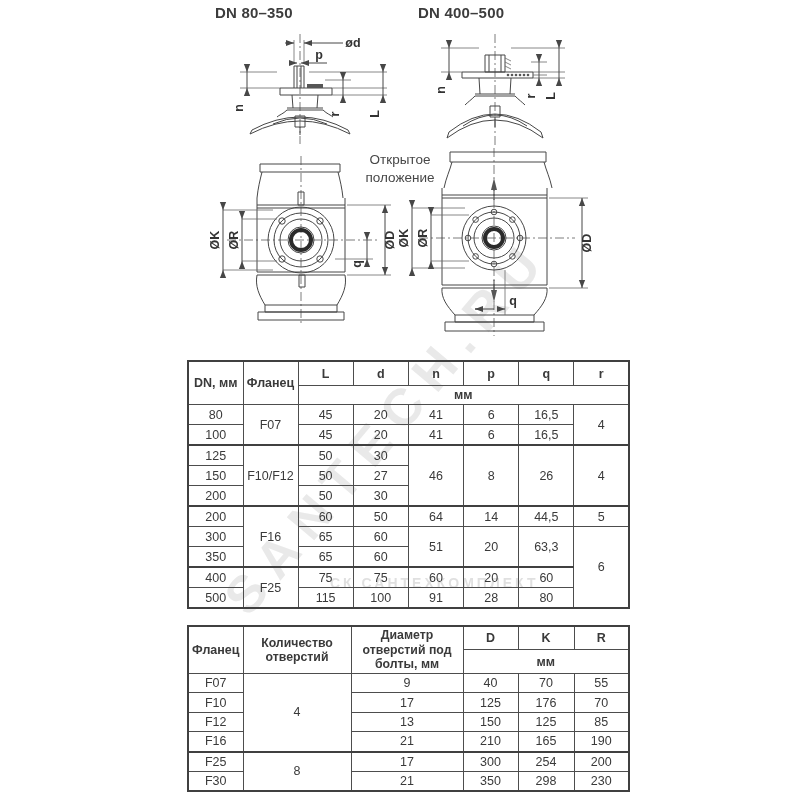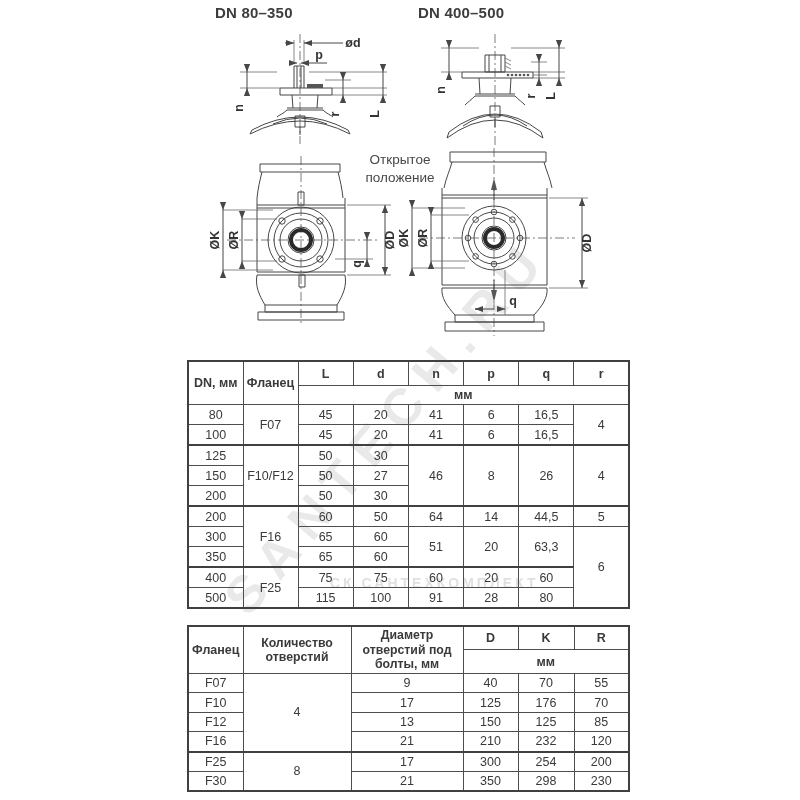--- a/index.html
+++ b/index.html
@@ -519,22 +519,22 @@
     <td>F12</td>
     <td>13</td>
     <td>150</td>
     <td>125</td>
     <td>85</td>
   </tr>
   <tr class="d">
     <td>F16</td>
     <td>21</td>
     <td>210</td>
-    <td>232</td>
-    <td>120</td>
+    <td>165</td>
+    <td>190</td>
   </tr>
   <tr class="d grp">
     <td>F25</td>
     <td rowspan="2">8</td>
     <td>17</td>
     <td>300</td>
     <td>254</td>
     <td>200</td>
   </tr>
   <tr class="d">

